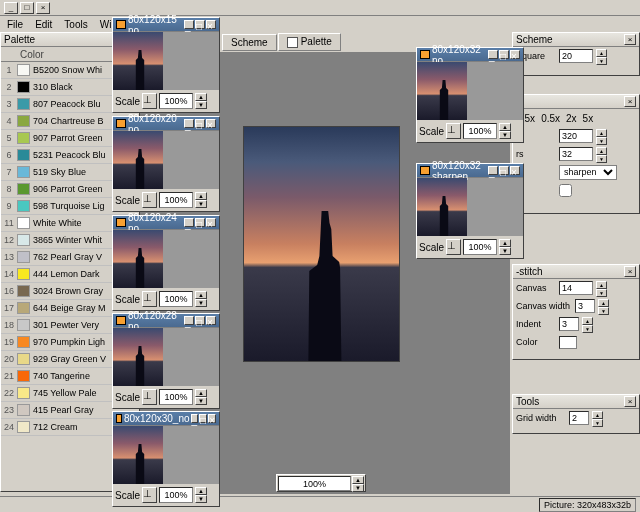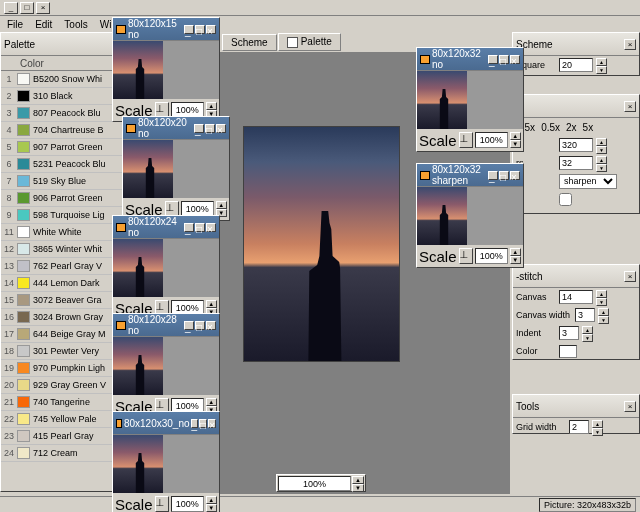--- a/index.html
+++ b/index.html
@@ -4,39 +4,39 @@
 <style>
 *{box-sizing:border-box;margin:0;padding:0;font-family:Arial,sans-serif;font-size:10px}
 body{background:#d4d0c8;width:640px;height:512px;overflow:hidden;position:relative}
 .titlebar{background:#d4d0c8;height:16px;display:flex;align-items:center;padding:0 4px;border-bottom:1px solid #808080}
 .titlebar .t{flex:1;color:#333}
 .wbtns{display:flex;gap:2px}
 .wbtn{width:14px;height:12px;background:#d4d0c8;border:1px solid;border-color:#fff #404040 #404040 #fff;font-size:8px;text-align:center;line-height:10px;cursor:pointer}
 .menubar{height:16px;display:flex;align-items:center;padding:0 2px;gap:2px;background:#d4d0c8}
 .menubar span{padding:1px 5px;cursor:pointer}
 .panel{position:absolute;background:#d4d0c8;border:1px solid;border-color:#fff #404040 #404040 #fff}
-.phead{height:23px;background:linear-gradient(#e8e6e0,#d4d0c8);border-bottom:1px solid #808080;display:flex;align-items:center;padding:0 3px;font-size:9px}
+.phead{height:14px;background:linear-gradient(#e8e6e0,#d4d0c8);border-bottom:1px solid #808080;display:flex;align-items:center;padding:0 3px;font-size:9px}
 .phead .t{flex:1}
 .phead .x{width:12px;height:11px;background:#d4d0c8;border:1px solid;border-color:#fff #404040 #404040 #fff;font-size:8px;text-align:center;line-height:9px;cursor:pointer}
 .palette{left:0;top:32px;width:140px;height:460px}
 .palrow{display:flex;height:17px;border-bottom:1px solid #c0c0c0;align-items:center}
 .palrow .n{width:16px;text-align:center;color:#555;font-size:9px}
 .palrow .sw{width:13px;height:12px;border:1px solid #999}
 .palrow .nm{padding-left:3px;font-size:9px;overflow:hidden;white-space:nowrap}
 .palhead{display:flex;height:15px;align-items:center;font-size:9px;color:#444;border-bottom:1px solid #808080}
 .palhead .c1{width:16px}
 .palhead .c2{flex:1;padding-left:3px}
 .preview{position:absolute;width:108px;background:#d4d0c8;border:1px solid;border-color:#fff #404040 #404040 #fff}
 .preview .phead{background:linear-gradient(#5a7ea8,#4a6a90);color:#fff;font-size:8px}
 .preview .phead .mini{width:10px;height:9px;border:1px solid;border-color:#fff #404040 #404040 #fff;background:#d4d0c8;margin-left:1px;cursor:pointer}
 .preview .img{height:58px;background:#999;display:flex}
 .preview .img .pic{width:50px;height:58px;background:linear-gradient(180deg,#3a4a70 0%,#8a5a6a 30%,#d89070 55%,#3a3a4a 58%,#1a1a2a 100%);position:relative}
 .preview .img .pic::after{content:'';position:absolute;left:20px;bottom:0;width:14px;height:40px;background:#0a0a15;clip-path:polygon(40% 0,60% 0,65% 20%,80% 25%,80% 100%,20% 100%,20% 25%,35% 20%)}
 .preview .sc{height:22px;display:flex;align-items:center;padding:2px;gap:2px}
-.preview .sc .lbl{font-size:15px}
+.preview .sc .lbl{font-size:10px}
 .preview .sc .btn{width:15px;height:16px;border:1px solid;border-color:#fff #404040 #404040 #fff;background:#d4d0c8;cursor:pointer}
 .preview .sc .val{width:34px;height:16px;border:1px inset #808080;background:#fff;text-align:center;line-height:14px;font-size:9px}
 .preview .sc .spin{width:12px;height:16px;display:flex;flex-direction:column}
 .preview .sc .spin div{flex:1;border:1px solid;border-color:#fff #404040 #404040 #fff;background:#d4d0c8;font-size:6px;text-align:center;cursor:pointer}
 .tabbar{position:absolute;left:222px;top:32px;height:20px;display:flex;gap:1px;align-items:center}
 .tab{padding:2px 8px;background:#d4d0c8;border:1px solid;border-color:#fff #808080 #808080 #fff;font-size:10px;cursor:pointer}
 .tab.chk::before{content:'';display:inline-block;width:9px;height:9px;border:1px solid #555;margin-right:3px;vertical-align:middle;background:#fff}
 .mainimg{position:absolute;left:243px;top:126px;width:157px;height:236px;background:linear-gradient(180deg,#2a3a5a 0%,#4a5a7a 15%,#7a5a6a 30%,#c88060 50%,#e8a070 58%,#3a3a4a 60%,#1a1a2a 100%);border:1px solid #404040}
 .mainimg::after{content:'';position:absolute;left:60px;bottom:0;width:44px;height:150px;background:#0a0a15;clip-path:polygon(40% 0,55% 0,58% 8%,62% 12%,65% 30%,80% 34%,82% 38%,85% 100%,10% 100%,12% 40%,30% 36%,35% 30%,38% 12%)}
 .mainarea{position:absolute;left:140px;top:52px;right:130px;bottom:18px;background:#808080}
@@ -147,25 +147,20 @@
         <div class="n">13</div>
         <div class="sw" style="background:#c0c0c8"></div>
         <div class="nm">762 Pearl Gray V</div>
       </div>
       <div class="palrow">
         <div class="n">14</div>
         <div class="sw" style="background:#f8e820"></div>
         <div class="nm">444 Lemon Dark</div>
       </div>
       <div class="palrow">
-        <div class="n">15</div>
-        <div class="sw" style="background:#a89880"></div>
-        <div class="nm">3072 Beaver Gra</div>
-      </div>
-      <div class="palrow">
         <div class="n">16</div>
         <div class="sw" style="background:#786850"></div>
         <div class="nm">3024 Brown Gray</div>
       </div>
       <div class="palrow">
         <div class="n">17</div>
         <div class="sw" style="background:#b8a878"></div>
         <div class="nm">644 Beige Gray M</div>
       </div>
       <div class="palrow">
@@ -337,21 +332,21 @@
       <div class="sc">
         <span class="lbl">Scale</span>
         <div class="btn">⊥</div>
         <div class="val">100%</div>
         <div class="spin">
           <div>▲</div>
           <div>▼</div>
         </div>
       </div>
     </div>
-    <div class="preview" style="left: 112px; top: 116px; margin-left: 10px;">
+    <div class="preview" style="left: 112px; top: 116px;">
       <div class="phead">
         <span style="width:10px;height:9px;background:#f8a030;border:1px solid #000;margin-right:2px"></span>
         <span class="t">80x120x20 no</span>
         <div class="mini">_</div>
         <div class="mini">□</div>
         <div class="mini">×</div>
       </div>
       <div class="img">
         <div class="pic"></div>
       </div>

